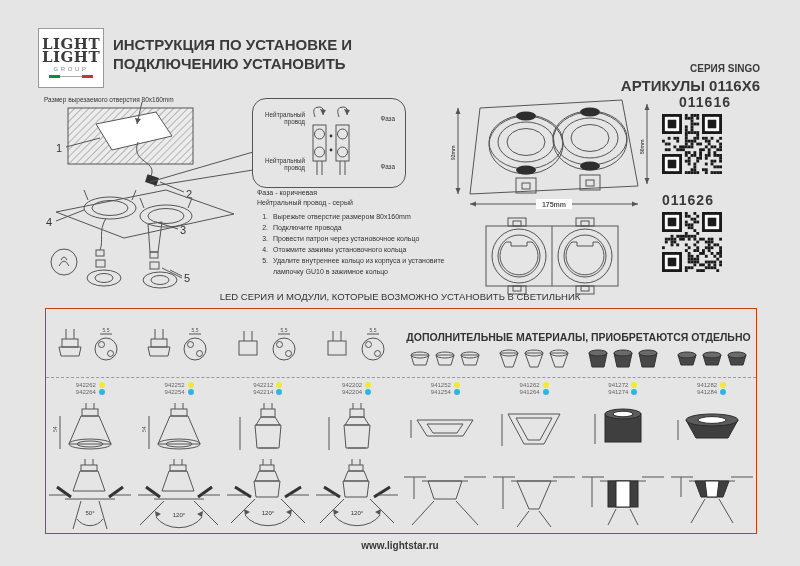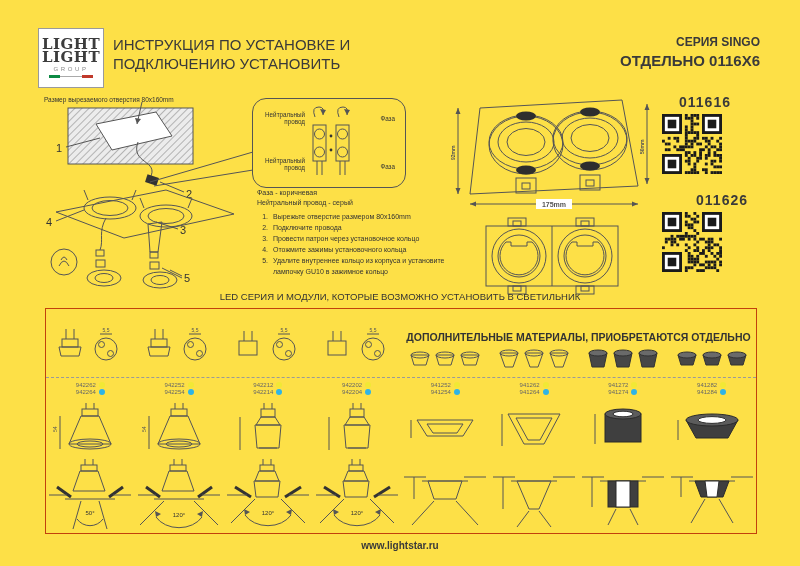--- a/index.html
+++ b/index.html
@@ -1,34 +1,34 @@
 <!DOCTYPE html>
 <html><head>
 <meta charset="utf-8">
 <style>
   html,body{margin:0;padding:0;background:#fff;}
-  .page{position:relative;width:800px;height:566px;background:#fde047;
+  .page{position:relative;width:800px;height:566px;background:#e5e5e5;
         font-family:"Liberation Sans",sans-serif;color:#3a3a3a;overflow:hidden;}
   .abs{position:absolute;}
   svg{display:block;}
   svg text{font-family:"Liberation Sans",sans-serif;}
   .stroke{stroke:#555;fill:none;stroke-width:1;}
   
   .logo-box{left:38px;top:28px;width:64px;height:58px;border:1px solid #9a9a9a;
             display:flex;flex-direction:column;align-items:center;justify-content:center;background:#fff;}
   .logo-word{font-family:"DejaVu Serif","Liberation Serif",serif;font-weight:bold;
              font-size:15px;line-height:13px;letter-spacing:.5px;color:#3c3c3c;}
   .logo-group{font-size:6px;letter-spacing:2.6px;color:#8a8a8a;margin-top:2px;}
   .logo-flag{width:44px;height:4px;margin-top:3px;display:flex;align-items:center;}
   .logo-flag .g{width:11px;height:3px;background:#0d8a44;}
   .logo-flag .l{flex:1;height:1px;background:#aaa;}
   .logo-flag .r{width:11px;height:3px;background:#c0392b;}
-  .main-title{left:113px;top:35px;font-size:15px;font-weight:normal;line-height:19px;color:#3a3a3a;}
+  .main-title{left:113px;top:35px;font-size:15px;font-weight:bold;line-height:19px;color:#3a3a3a;}
   .hdr-right{right:40px;top:35px;text-align:right;}
-  .hdr-series{font-size:12px;font-weight:bold;}
+  .hdr-series{font-size:10px;font-weight:bold;margin-top:28px;}
   .hdr-art{font-size:15px;font-weight:bold;margin-top:3px;}
   
   .cutout-caption{left:44px;top:96px;font-size:6.5px;color:#333;}
   
   .wirebox{left:252px;top:98px;width:152px;height:88px;border:1.3px solid #555;border-radius:14px;}
   .wb-label{position:absolute;font-size:6.3px;line-height:7px;color:#333;text-align:right;}
   
   .wirecolors{left:257px;top:188px;font-size:7px;line-height:10px;color:#333;}
   .steps{left:257px;top:212px;width:212px;font-size:7px;line-height:10.5px;color:#333;}
   .steps ol{margin:0;padding-left:13px;}
@@ -72,21 +72,21 @@
       </div>
   </div>
 
   <div class="abs main-title">
     <div>ИНСТРУКЦИЯ ПО УСТАНОВКЕ И</div>
     <div>ПОДКЛЮЧЕНИЮ УСТАНОВИТЬ</div>
   </div>
 
   <div class="abs hdr-right">
     <div class="hdr-series">СЕРИЯ SINGO</div>
-    <div class="hdr-art">ОТДЕЛЬНО 0116X6</div>
+    <div class="hdr-art">АРТИКУЛЫ 0116X6</div>
   </div>
 
   <div class="abs cutout-caption">Размер вырезаемого отверстия 80x160mm</div>
 
   <svg class="abs" style="left:38px;top:102px;" width="215" height="190" viewBox="0 0 215 190">
     <defs>
       <pattern id="hatch" width="5" height="5" patternUnits="userSpaceOnUse" patternTransform="rotate(45)">
         <rect width="5" height="5" fill="#ececec"></rect>
         <line x1="0" y1="0" x2="0" y2="5" stroke="#9a9a9a" stroke-width="1.4"></line>
       </pattern>
@@ -369,21 +369,21 @@
         <rect x="1" y="1" width="5" height="5" fill="#fff"></rect>
         <rect x="2" y="2" width="3" height="3" fill="#1a1a1a"></rect>
         <rect x="14" y="0" width="7" height="7" fill="#1a1a1a"></rect>
         <rect x="15" y="1" width="5" height="5" fill="#fff"></rect>
         <rect x="16" y="2" width="3" height="3" fill="#1a1a1a"></rect>
         <rect x="0" y="14" width="7" height="7" fill="#1a1a1a"></rect>
         <rect x="1" y="15" width="5" height="5" fill="#fff"></rect>
         <rect x="2" y="16" width="3" height="3" fill="#1a1a1a"></rect>
       </svg>
   </div>
-  <div class="abs" style="left:662px;top:192px;width:86px;text-align:right;">
+  <div class="abs" style="left:662px;top:192px;width:86px;text-align:left;">
     <div class="artcode">011626</div>
     <svg class="qr" viewBox="0 0 21 21">
         <rect x="8" y="0" width="1" height="1" fill="#1a1a1a"></rect>
         <rect x="11" y="0" width="1" height="1" fill="#1a1a1a"></rect>
         <rect x="8" y="1" width="1" height="1" fill="#1a1a1a"></rect>
         <rect x="9" y="1" width="1" height="1" fill="#1a1a1a"></rect>
         <rect x="12" y="1" width="1" height="1" fill="#1a1a1a"></rect>
         <rect x="10" y="2" width="1" height="1" fill="#1a1a1a"></rect>
         <rect x="11" y="2" width="1" height="1" fill="#1a1a1a"></rect>
         <rect x="8" y="3" width="1" height="1" fill="#1a1a1a"></rect>

